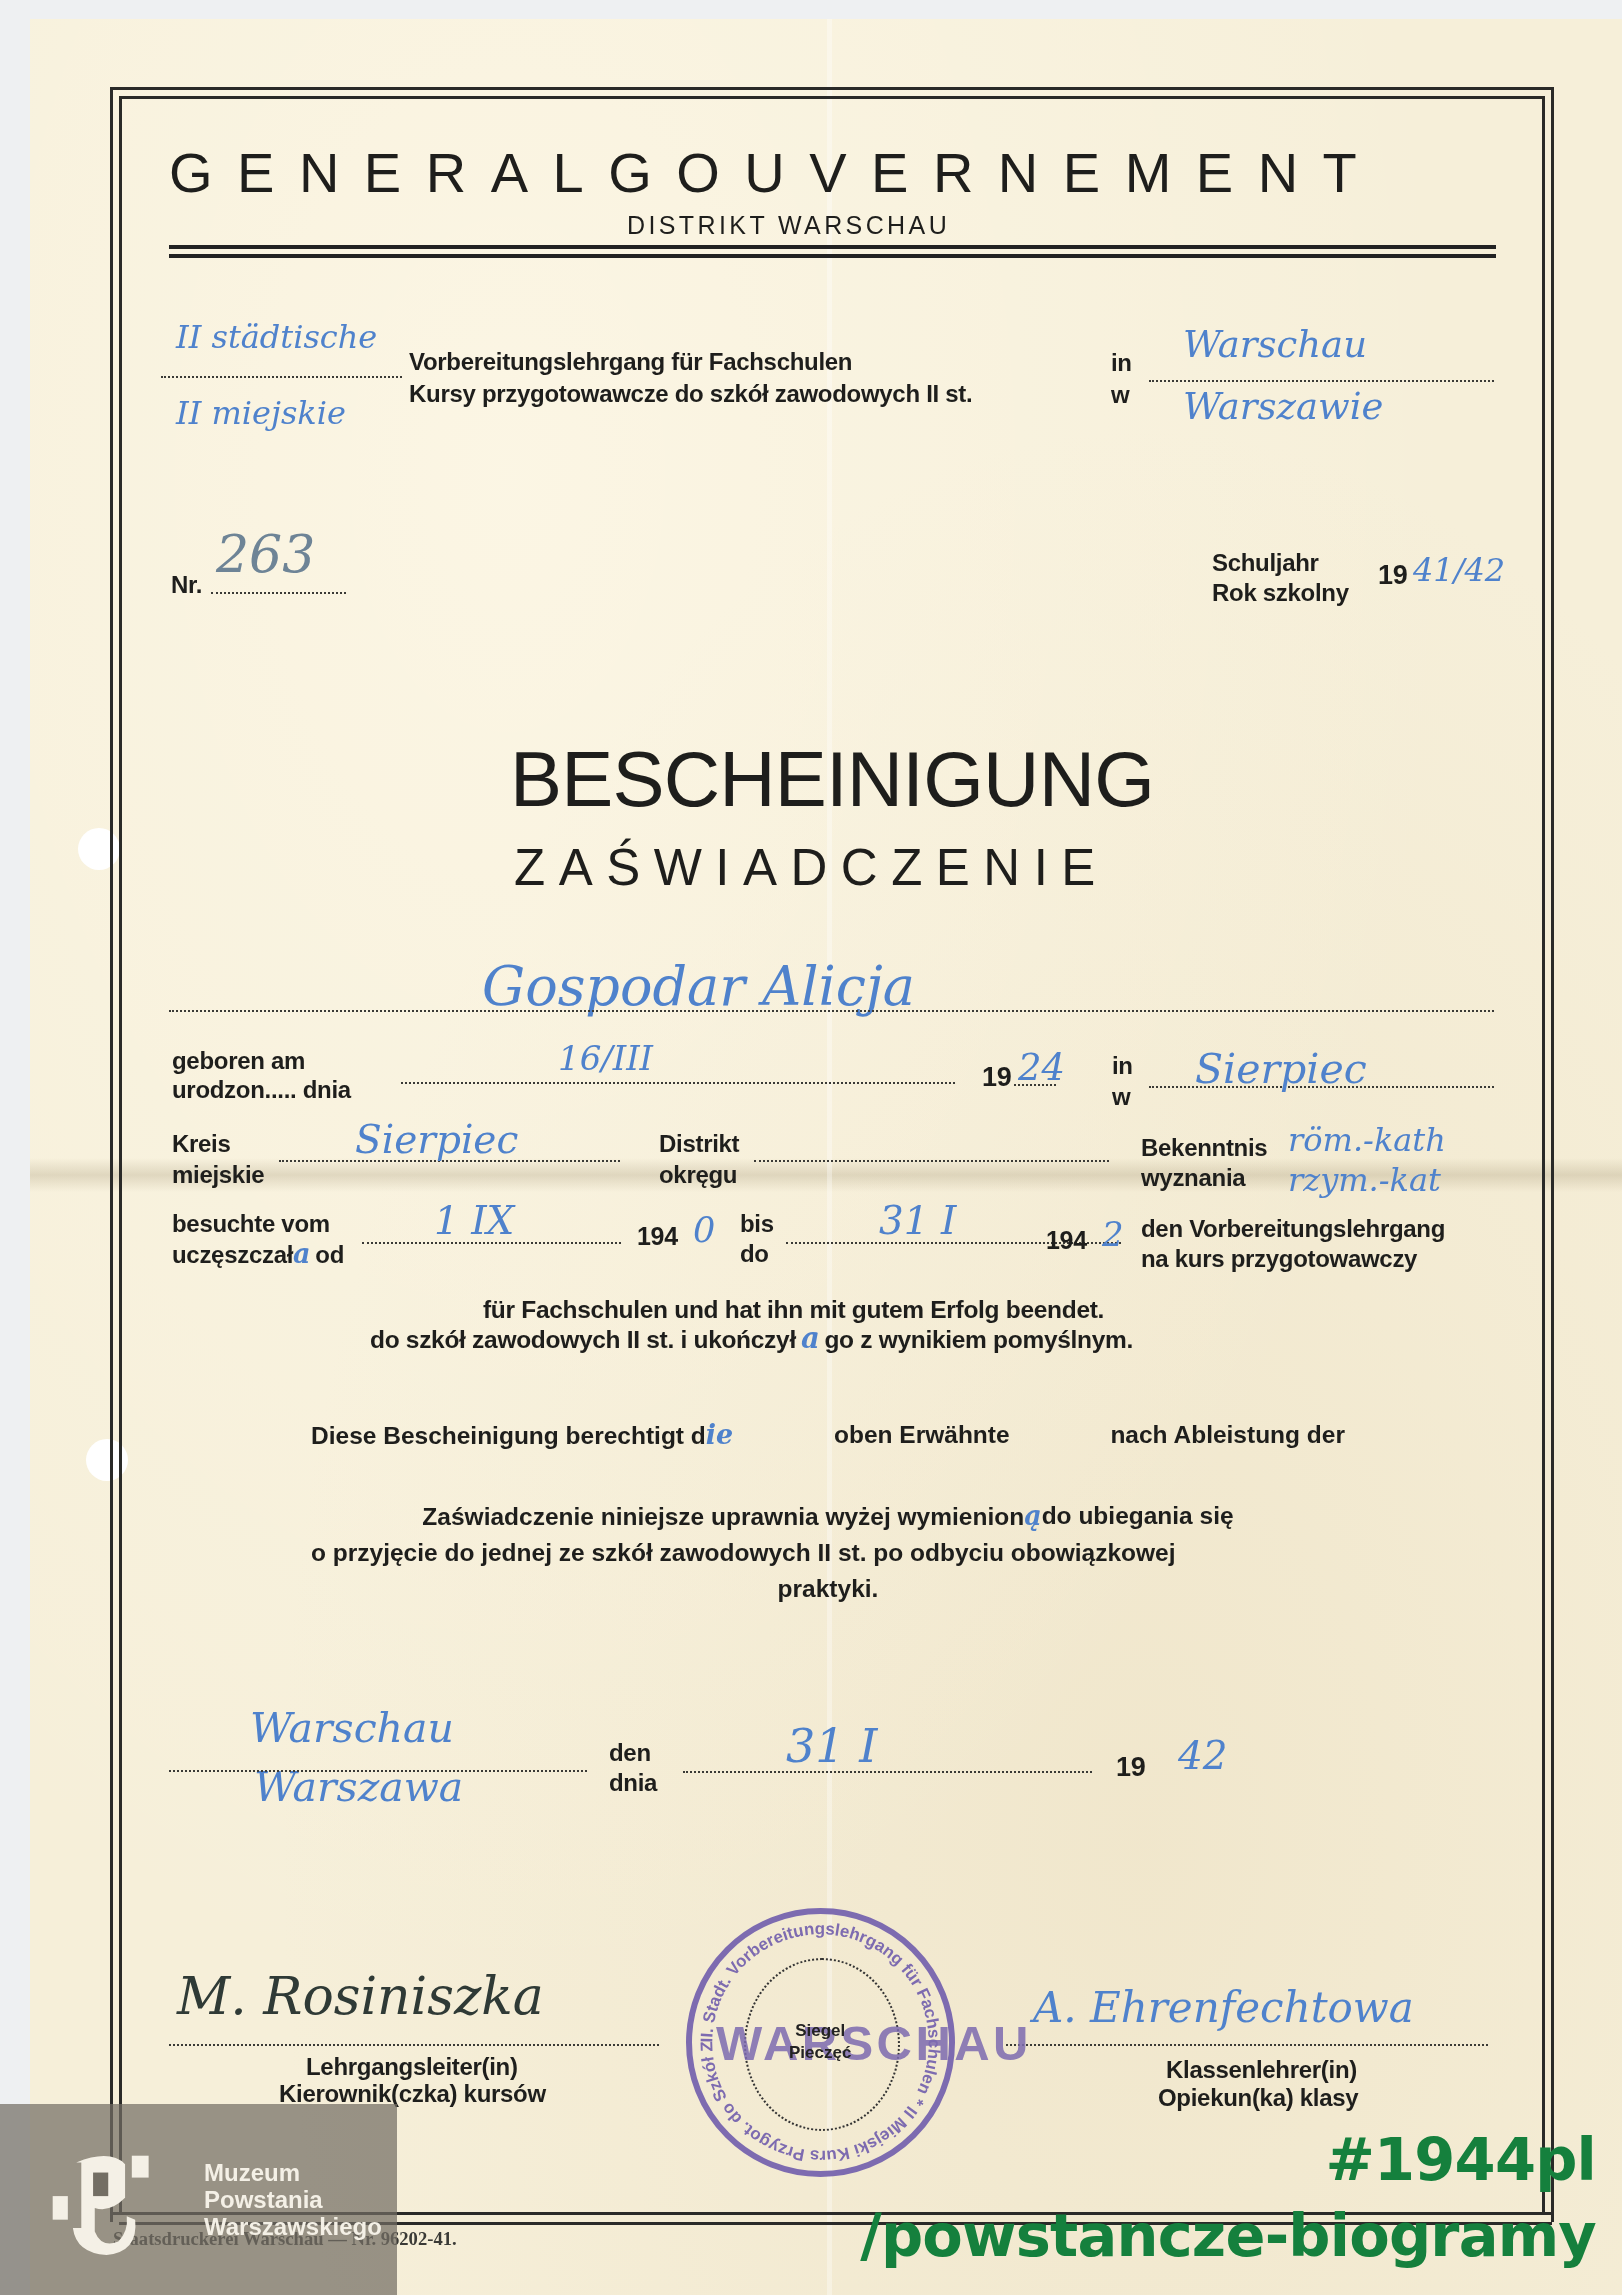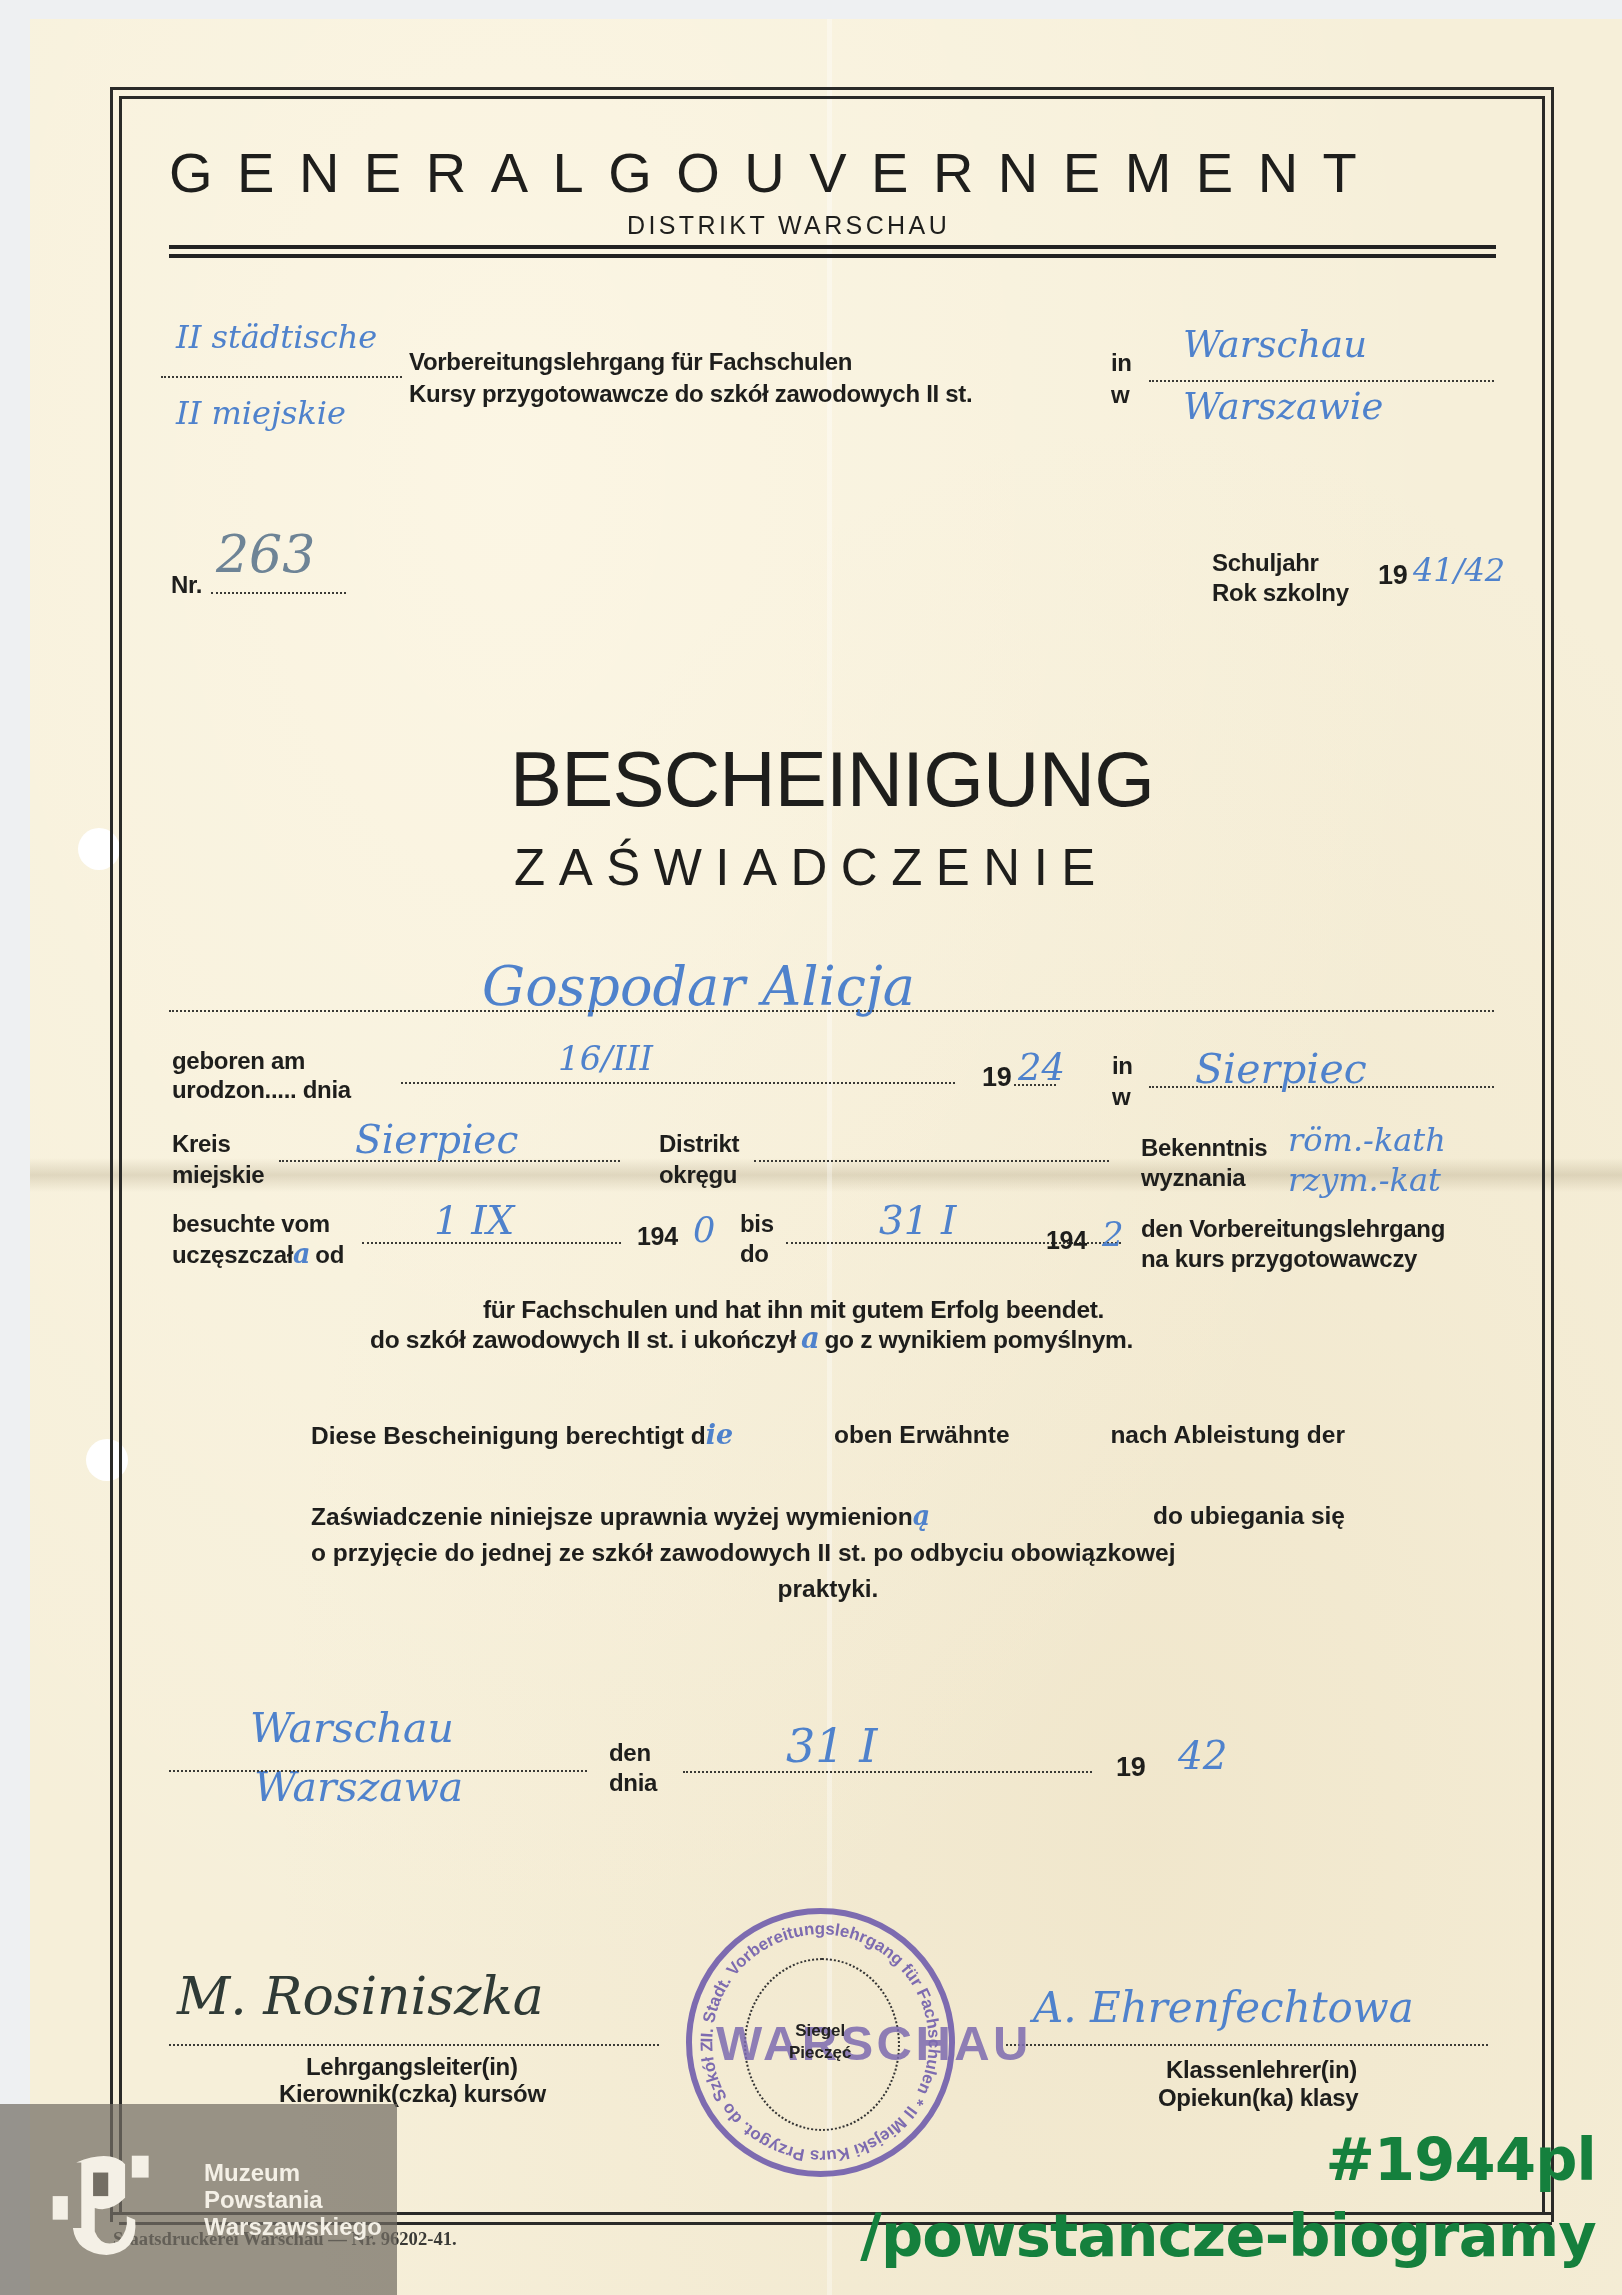--- a/index.html
+++ b/index.html
@@ -121,21 +121,21 @@
 <div class="abs ink label" style="left:370px;top:1324px;font-size:24.5px;"><span>do szkół zawodowych II st. i ukończył</span><span class="hand" style="font-size:29px;margin:0 5px;">a</span><span>go z wynikiem pomyślnym.</span></div>
 
 <div class="abs ink para" style="left:311px;top:1417px;width:1034px;">
   <div style="display:flex;justify-content:space-between;gap:27px;">
     <span><span>Diese Bescheinigung berechtigt d</span><span class="hand" style="font-size:27px;">ie</span></span>
     <span>oben Erwähnte</span>
     <span>nach Ableistung der</span>
   </div>
 </div>
 <div class="abs ink para" style="left:311px;top:1498px;width:1034px;">
-  <div style="display:flex;justify-content:space-between;">
+  <div style="display:flex;justify-content:center;">
     <span><span>Zaświadczenie niniejsze uprawnia wyżej wymienion</span><span class="hand" style="font-size:27px;">ą</span></span>
     <span>do ubiegania się</span>
   </div>
   <div>o przyjęcie do jednej ze szkół zawodowych II st. po odbyciu obowiązkowej</div>
   <div style="text-align:center;">praktyki.</div>
 </div>
 
 <div class="abs hand" style="left:250px;top:1704px;font-size:41px;">Warschau</div>
 <div class="abs hand" style="left:254px;top:1763px;font-size:41px;">Warszawa</div>
 <div class="dots" style="left:169px;top:1770px;width:418px;"></div>

